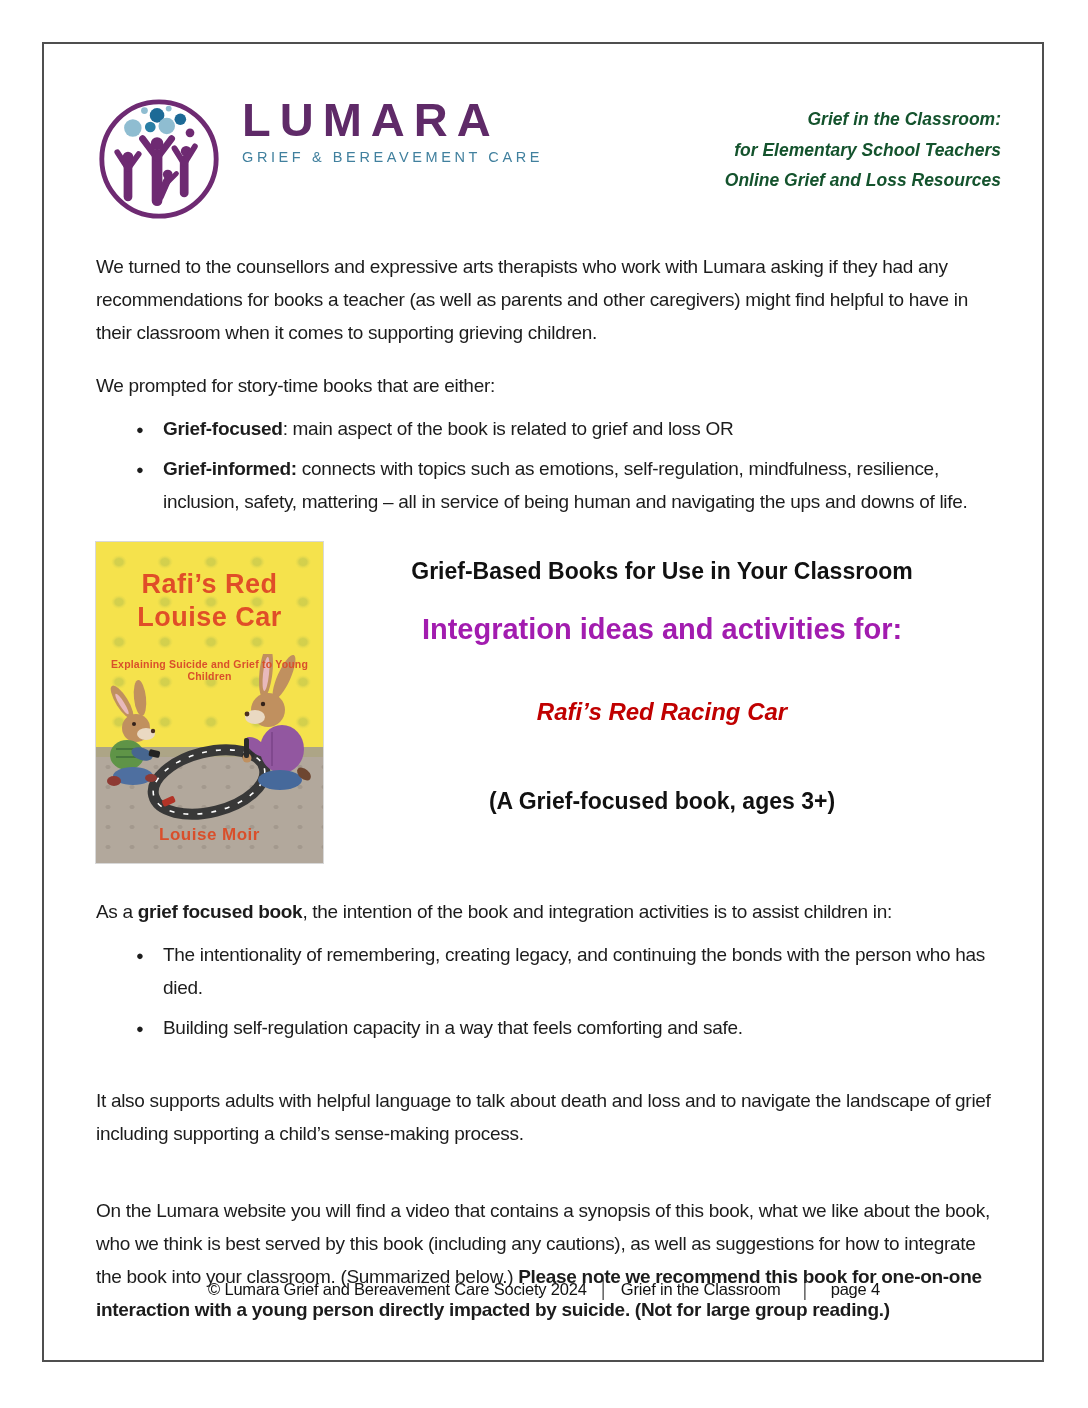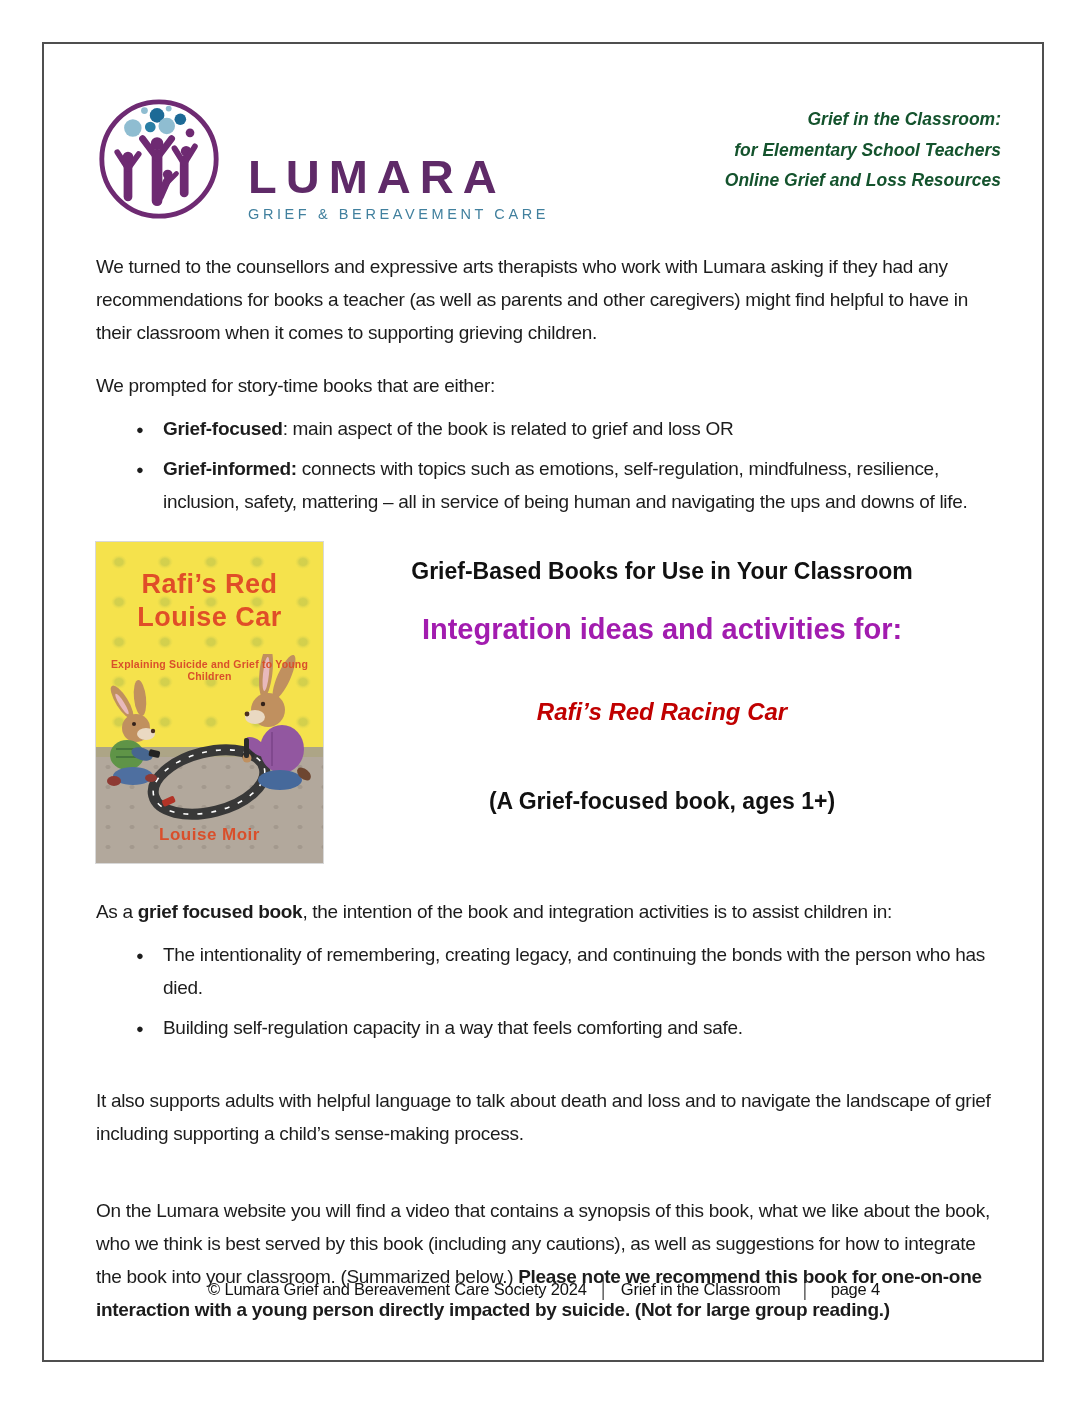--- a/index.html
+++ b/index.html
@@ -8,21 +8,21 @@
     font-family:"Liberation Sans",sans-serif;color:#1c1c1c;overflow:hidden;
   }
   .frame{
     position:absolute;left:42px;top:42px;width:1002px;height:1320px;
     border:2px solid #4f4f4f;box-sizing:border-box;background:#fff;
   }
   .content{position:absolute;left:96px;top:96px;width:905px;}
 
   
   .header-row{display:flex;justify-content:space-between;align-items:flex-start;}
-  .logo{display:flex;align-items:flex-end;gap:26px;}
+  .logo{display:flex;align-items:flex-start;gap:20px;}
   .logo-mark{width:126px;height:126px;flex:none;}
   .wordmark{font-size:47px;font-weight:bold;letter-spacing:9px;color:#5f2a68;line-height:1;}
   .tagline{font-size:14.5px;letter-spacing:3.6px;color:#41809e;margin-top:6px;font-weight:500;}
   .doc-header{text-align:right;font-style:italic;font-weight:bold;font-size:17.5px;line-height:1.75;padding-top:8px;color:#14532d;}
 
   
   .para{font-size:19px;line-height:33px;letter-spacing:-0.3px;}
   .p1{margin-top:28px;}
   .p2{margin-top:20px;}
   ul.blist{list-style:none;margin:10px 0 0 0;padding:0;}
@@ -191,21 +191,21 @@
         <div>Louise Car</div>
       </div>
       <div class="cover-sub">Explaining Suicide and Grief to Young Children</div>
       <div class="cover-author">Louise Moir</div>
     </div>
 
     <div class="book-headings">
       <div class="bh1">Grief-Based Books for Use in Your Classroom</div>
       <div class="bh2">Integration ideas and activities for:</div>
       <div class="bh-red">Rafi’s Red Racing Car</div>
-      <div class="bh-age">(A Grief-focused book, ages 1+)</div>
+      <div class="bh-age">(A Grief-focused book, ages 3+)</div>
     </div>
   </div>
 
   <div class="para focus-lead">
     <span>As a </span><strong>grief focused book</strong><span>, the intention of the book and integration activities is to assist children in:</span>
   </div>
 
   <ul class="blist">
     <li>
       <span class="bullet">●</span><span>The intentionality of remembering, creating legacy, and continuing the bonds with the person who has died.</span>

